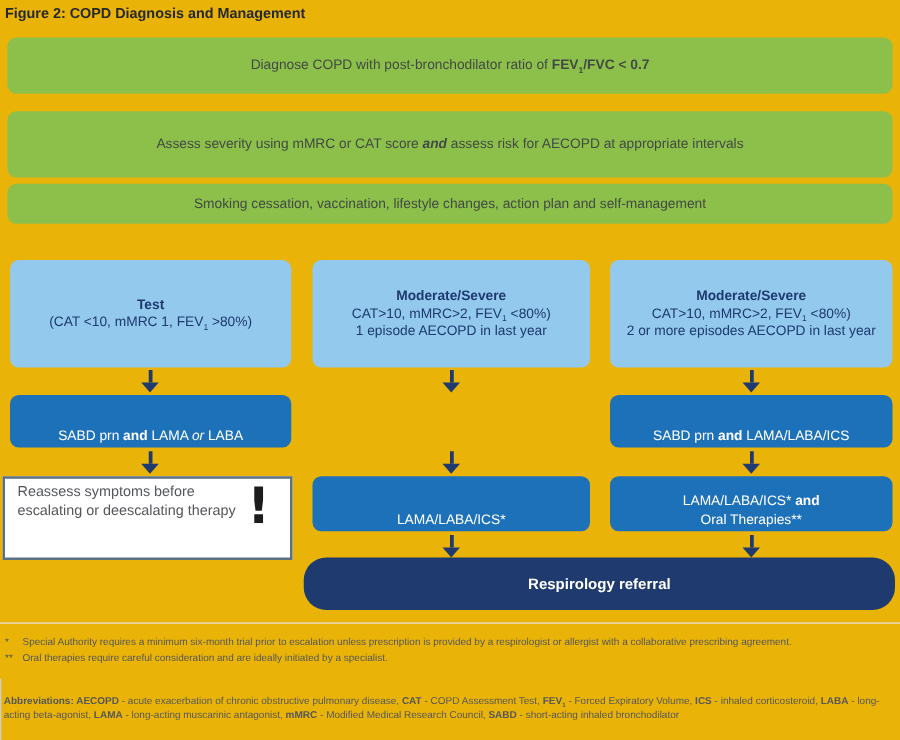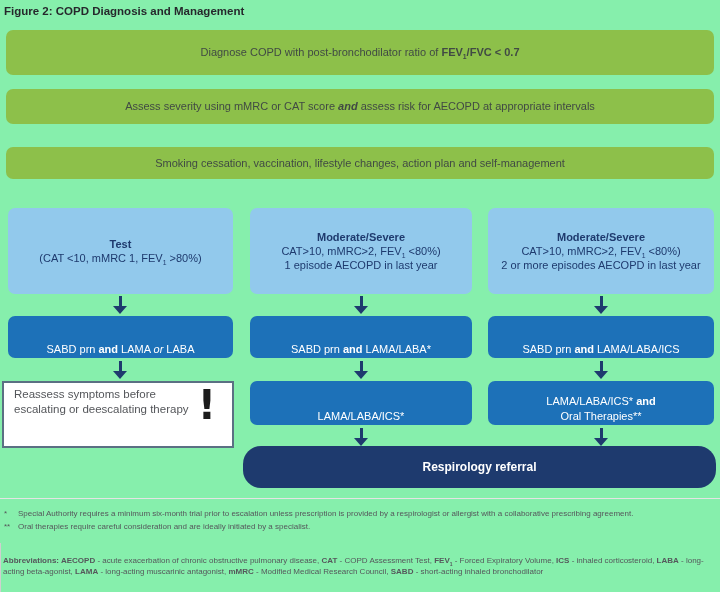--- a/index.html
+++ b/index.html
@@ -3,29 +3,29 @@
 <meta charset="utf-8">
 <style>
   :root{
     --green:#8dc04a;
     --lblue:#92c9ec;
     --blue:#1d71b8;
     --navy:#1e3a6e;
   }
   *{box-sizing:border-box;margin:0;padding:0}
   body{margin:0;background:#fff;font-family:"Liberation Sans",sans-serif;}
-  .canvas{position:relative;width:720px;height:592px;background:#86efac;overflow:hidden;}
+  .canvas{position:relative;width:720px;height:592px;background:#eab308;overflow:hidden;}
 
   .title{position:absolute;left:4px;top:5px;font-size:11.5px;font-weight:700;color:#26282c;}
 
   .banner{position:absolute;left:6px;width:708px;border-radius:7px;background:var(--green);
     display:flex;align-items:center;justify-content:center;text-align:center;
     color:#414a44;font-size:11px;line-height:1.3;padding:2px 20px;}
   .b1{top:30px;height:45px}
-  .b2{top:89px;height:35px}
+  .b2{top:89px;height:53px}
   .b3{top:147px;height:32px}
 
   .hdr{position:absolute;top:208px;height:86px;border-radius:7px;background:var(--lblue);
     color:var(--navy);display:flex;flex-direction:column;align-items:center;justify-content:center;
     text-align:center;font-size:11px;line-height:1.3;padding:4px 10px;}
   .hdr-title{font-weight:700;}
   .hdr-detail{white-space:pre-line;}
   .c1{left:8px;width:225px}
   .c2{left:250px;width:222px}
   .c3{left:488px;width:226px}
@@ -110,23 +110,20 @@
       <div class="head"></div>
     </div>
   <div class="arrow ac3 ar1">
       <div class="stem"></div>
       <div class="head"></div>
     </div>
 
   <div class="treat row1 c1">
     <span><span>SABD prn </span><span class="b">and</span><span> LAMA </span><span class="i">or</span><span> LABA</span></span>
   </div>
-  <div class="treat row1 c2">
-    <span><span>SABD prn </span><span class="b">and</span><span> LAMA/LABA*</span></span>
-  </div>
   <div class="treat row1 c3">
     <span><span>SABD prn </span><span class="b">and</span><span> LAMA/LABA/ICS</span></span>
   </div>
 
   <div class="arrow ac1 ar2">
       <div class="stem"></div>
       <div class="head"></div>
     </div>
   <div class="arrow ac2 ar2">
       <div class="stem"></div>

